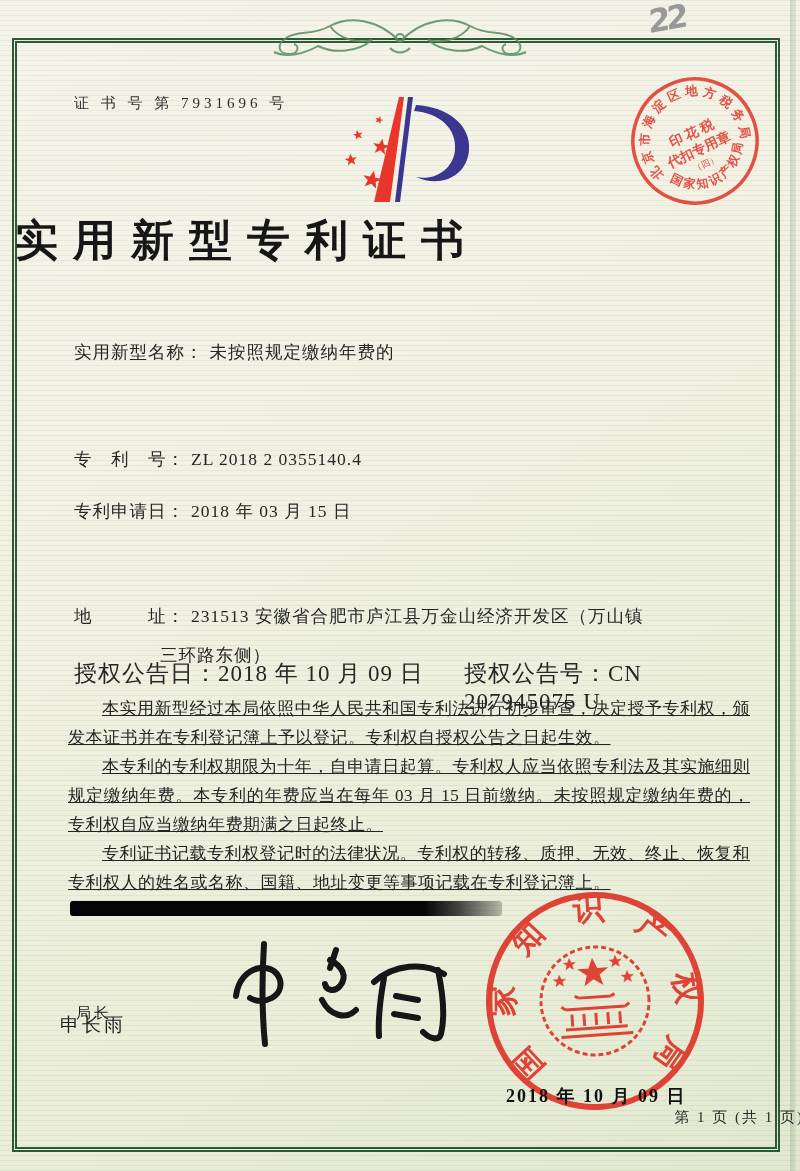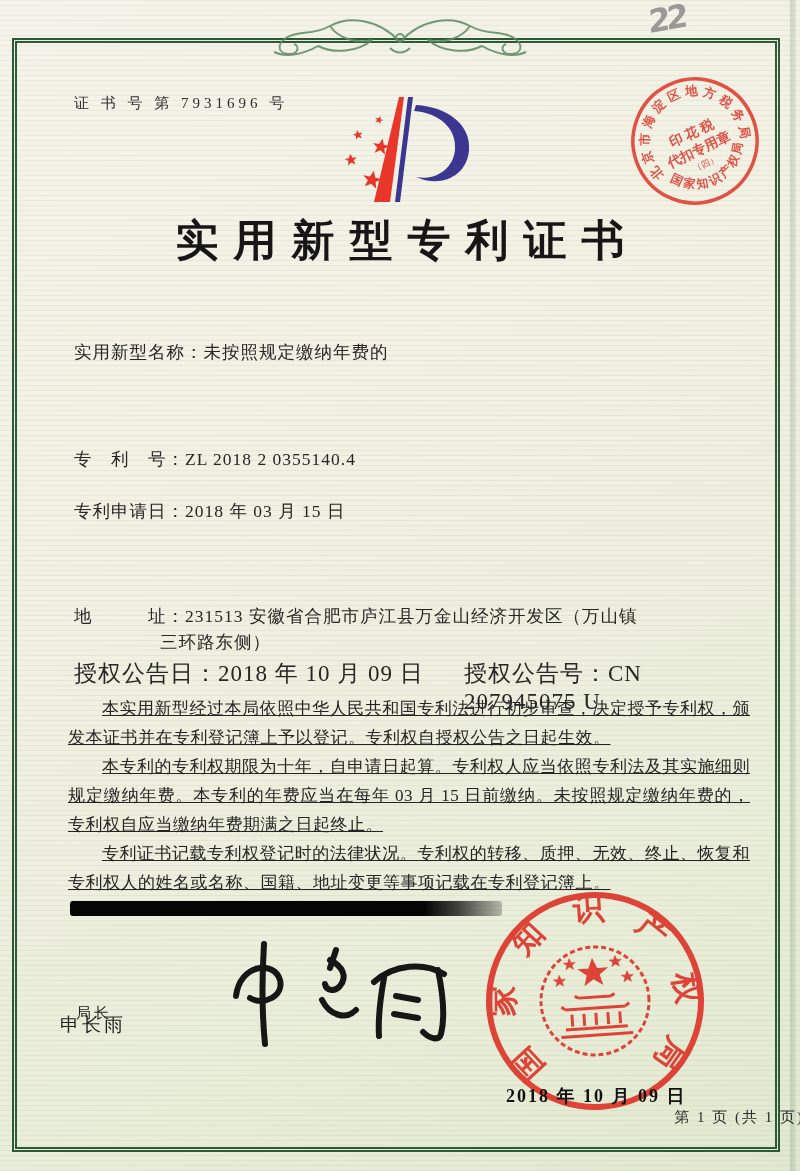--- a/index.html
+++ b/index.html
@@ -19,29 +19,29 @@
     position:absolute;left:12px;top:38px;width:758px;height:1104px;
     border:5px double #2c5a36;
   }
   .handwritten-note{
     position:absolute;left:648px;top:0px;font-size:32px;color:#8a8a8a;
     font-family:"DejaVu Sans",sans-serif;transform:rotate(-10deg) skewX(-8deg);
     font-weight:bold;letter-spacing:-4px;opacity:.85;
   }
   .cert-no{position:absolute;left:74px;top:94px;font-size:15px;letter-spacing:4px;color:#2e2e2e;}
   .title{
-    position:absolute;left:0;top:212px;width:100%;text-align:center;
+    position:absolute;left:0;top:212px;width:100%;
     font-size:43px;font-weight:bold;letter-spacing:15px;color:#161616;text-indent:15px;
   }
   .logo{position:absolute;left:330px;top:92px;}
   .ornament{position:absolute;left:238px;top:8px;}
   .tax-stamp{position:absolute;left:612px;top:58px;opacity:.88;}
   .field-row{position:absolute;left:74px;font-size:17.5px;letter-spacing:1px;color:#262626;white-space:nowrap;}
-  .field-row .lbl{}
-  .addr-line2{padding-left:86px;margin-top:2px;}
+  .field-row .lbl{margin-right:6px;}
+  .addr-line2{padding-left:86px;margin-top:15px;}
   .grant-row{position:absolute;left:74px;top:658px;width:660px;font-size:23px;letter-spacing:1px;color:#262626;display:flex;justify-content:center;}
   .grant-left{flex:0 0 390px;}
   .paragraphs{position:absolute;left:68px;top:694px;width:682px;font-size:17px;line-height:29px;letter-spacing:0.5px;color:#242424;text-align:justify;}
   .paragraphs p{margin:0;text-indent:2em;text-decoration:underline;}
   .redaction-bar{
     position:absolute;left:70px;top:901px;width:432px;height:15px;border-radius:3px;
     background:linear-gradient(90deg,#050505 0%,#050505 82%,rgba(10,10,10,.75) 90%,rgba(20,20,20,.25) 100%);
     filter:blur(.4px);
   }
   .sig-title{position:absolute;left:76px;top:984px;font-size:15px;letter-spacing:3px;color:#1d1d1d;margin-top:20px;}

